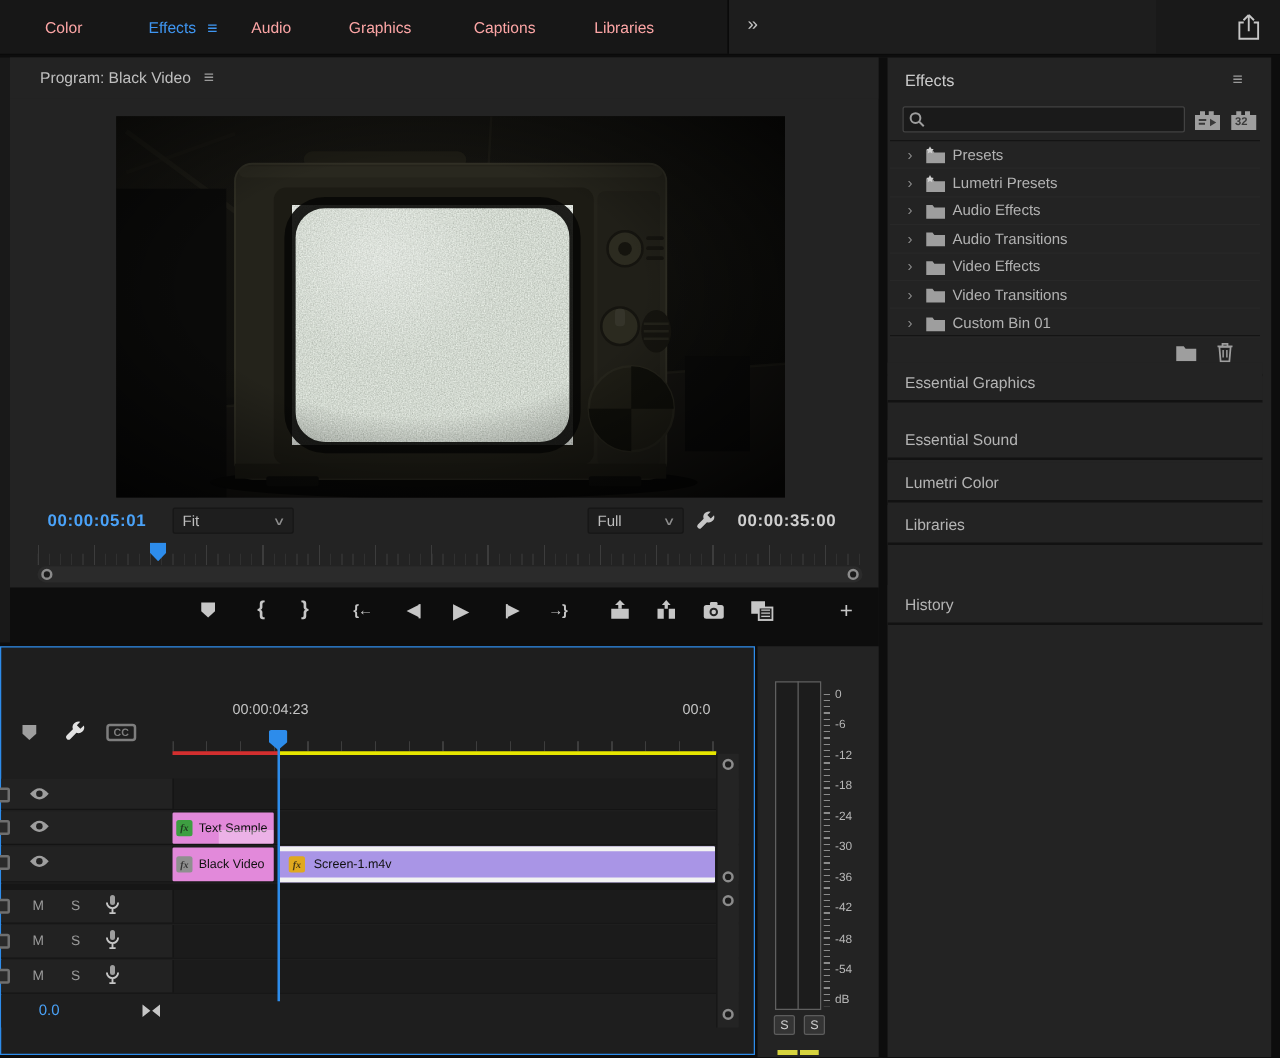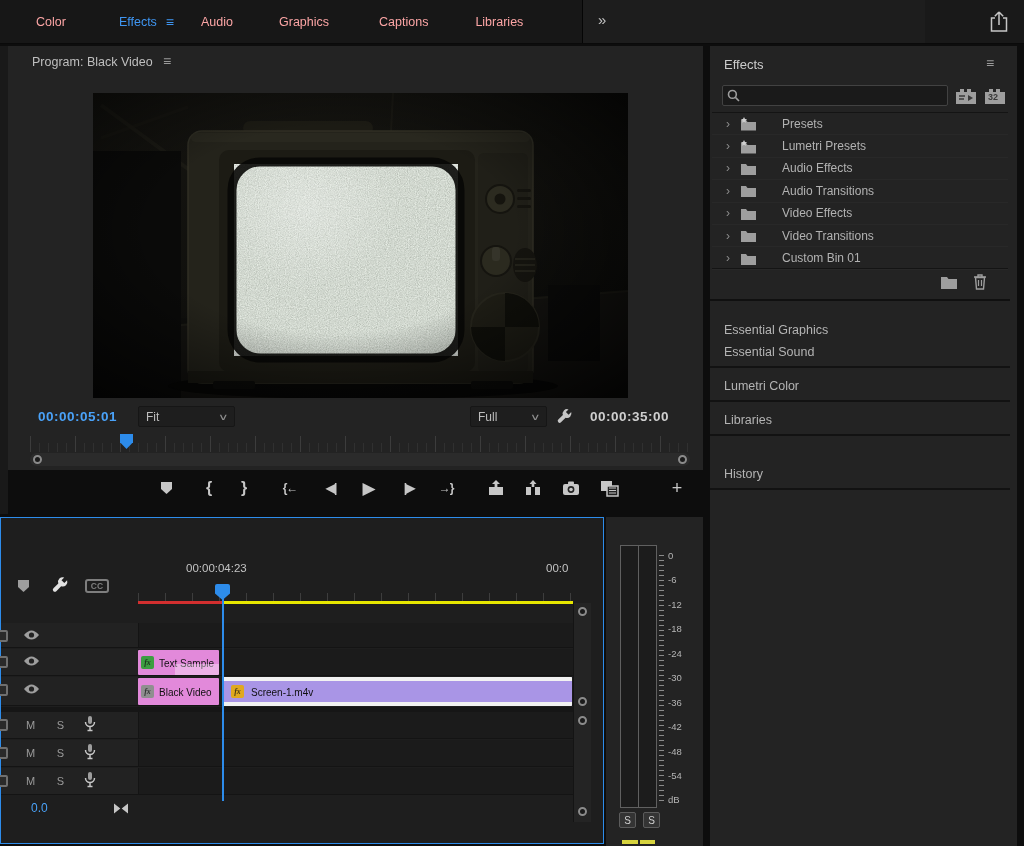--- a/index.html
+++ b/index.html
@@ -120,21 +120,21 @@
   #fx-menu{position:absolute;left:276px;top:9px;font-size:14px;color:#9a9a9a;}
   #fx-search{position:absolute;left:12px;top:39px;width:226px;height:21px;background:#1a1a1a;border:1px solid #424242;
      border-radius:2px;color:#cfcfcf;font-size:12px;padding:0 4px 0 22px;outline:none;font-family:"Liberation Sans",sans-serif;}
   #fx-search-icon{position:absolute;left:17px;top:43px;width:13px;height:13px;}
   .brick{position:absolute;top:40px;width:22px;height:19px;}
   #brick-accel{left:245px;} #brick-32{left:274px;}
   #fx-tree{position:absolute;left:2px;top:66px;width:296px;height:157px;border-top:1px solid #141414;border-bottom:1px solid #141414;background:#232323;}
   .tree-row{position:relative;height:22.4px;display:flex;align-items:center;border-bottom:1px solid rgba(255,255,255,.025);}
   .tree-chev{width:12px;margin-left:14px;color:#8b8b8b;font-size:12px;}
   .tree-folder{width:17px;height:13px;margin-left:2px;position:relative;}
-  .tree-label{margin-left:25px;color:#b2b2b2;font-size:12px;}
+  .tree-label{margin-left:5px;color:#b2b2b2;font-size:12px;}
   #fx-actions{position:absolute;left:0;top:224px;width:300px;height:28px;}
   #fx-newbin{position:absolute;left:230px;top:5px;width:18px;height:14px;}
   #fx-trash{position:absolute;left:263px;top:3px;width:14px;height:17px;}
   #fx-actions-divider{position:absolute;left:0;top:253px;width:300px;height:2px;background:#101010;}
   .stack-row{position:absolute;left:0;width:300px;height:32px;background:#232323;border-bottom:2px solid #121212;}
   .stack-label{position:absolute;left:14px;top:9px;font-size:12.5px;color:#b4b4b4;}
 
   svg .ln{stroke:#c6c6c6;stroke-width:1.5;fill:none;}
   svg .fl{fill:#c6c6c6;}
   svg .fl2{fill:#9e9e9e;}
@@ -555,30 +555,30 @@
       <span id="fx-trash">
         <svg width="14" height="17" viewBox="0 0 14 17">
           <path d="M1 4 h12 M5 4 V2 h4 v2" stroke="#9e9e9e" stroke-width="1.4" fill="none"></path>
           <path d="M2.5 4.5 h9 L10.5 16 h-7 z" fill="none" stroke="#9e9e9e" stroke-width="1.4"></path>
           <path d="M5.5 7 v6 M8.5 7 v6" stroke="#9e9e9e" stroke-width="1.2"></path>
         </svg>
       </span>
     </div>
     <div id="fx-actions-divider"></div>
 
-    <div class="stack-row" style="top:268px">
+    <div class="stack-row" style="top:244px">
       <span class="stack-label">Essential Graphics</span>
     </div>
     <div class="stack-row" style="top:290px">
       <span class="stack-label">Essential Sound</span>
     </div>
     <div class="stack-row" style="top:324px">
       <span class="stack-label">Lumetri Color</span>
     </div>
     <div class="stack-row" style="top:358px">
       <span class="stack-label">Libraries</span>
     </div>
-    <div class="stack-row" style="top:412px">
+    <div class="stack-row" style="top:422px">
       <span class="stack-label">History</span>
     </div>
   </div>
 
 </div>
 
 </body></html>

